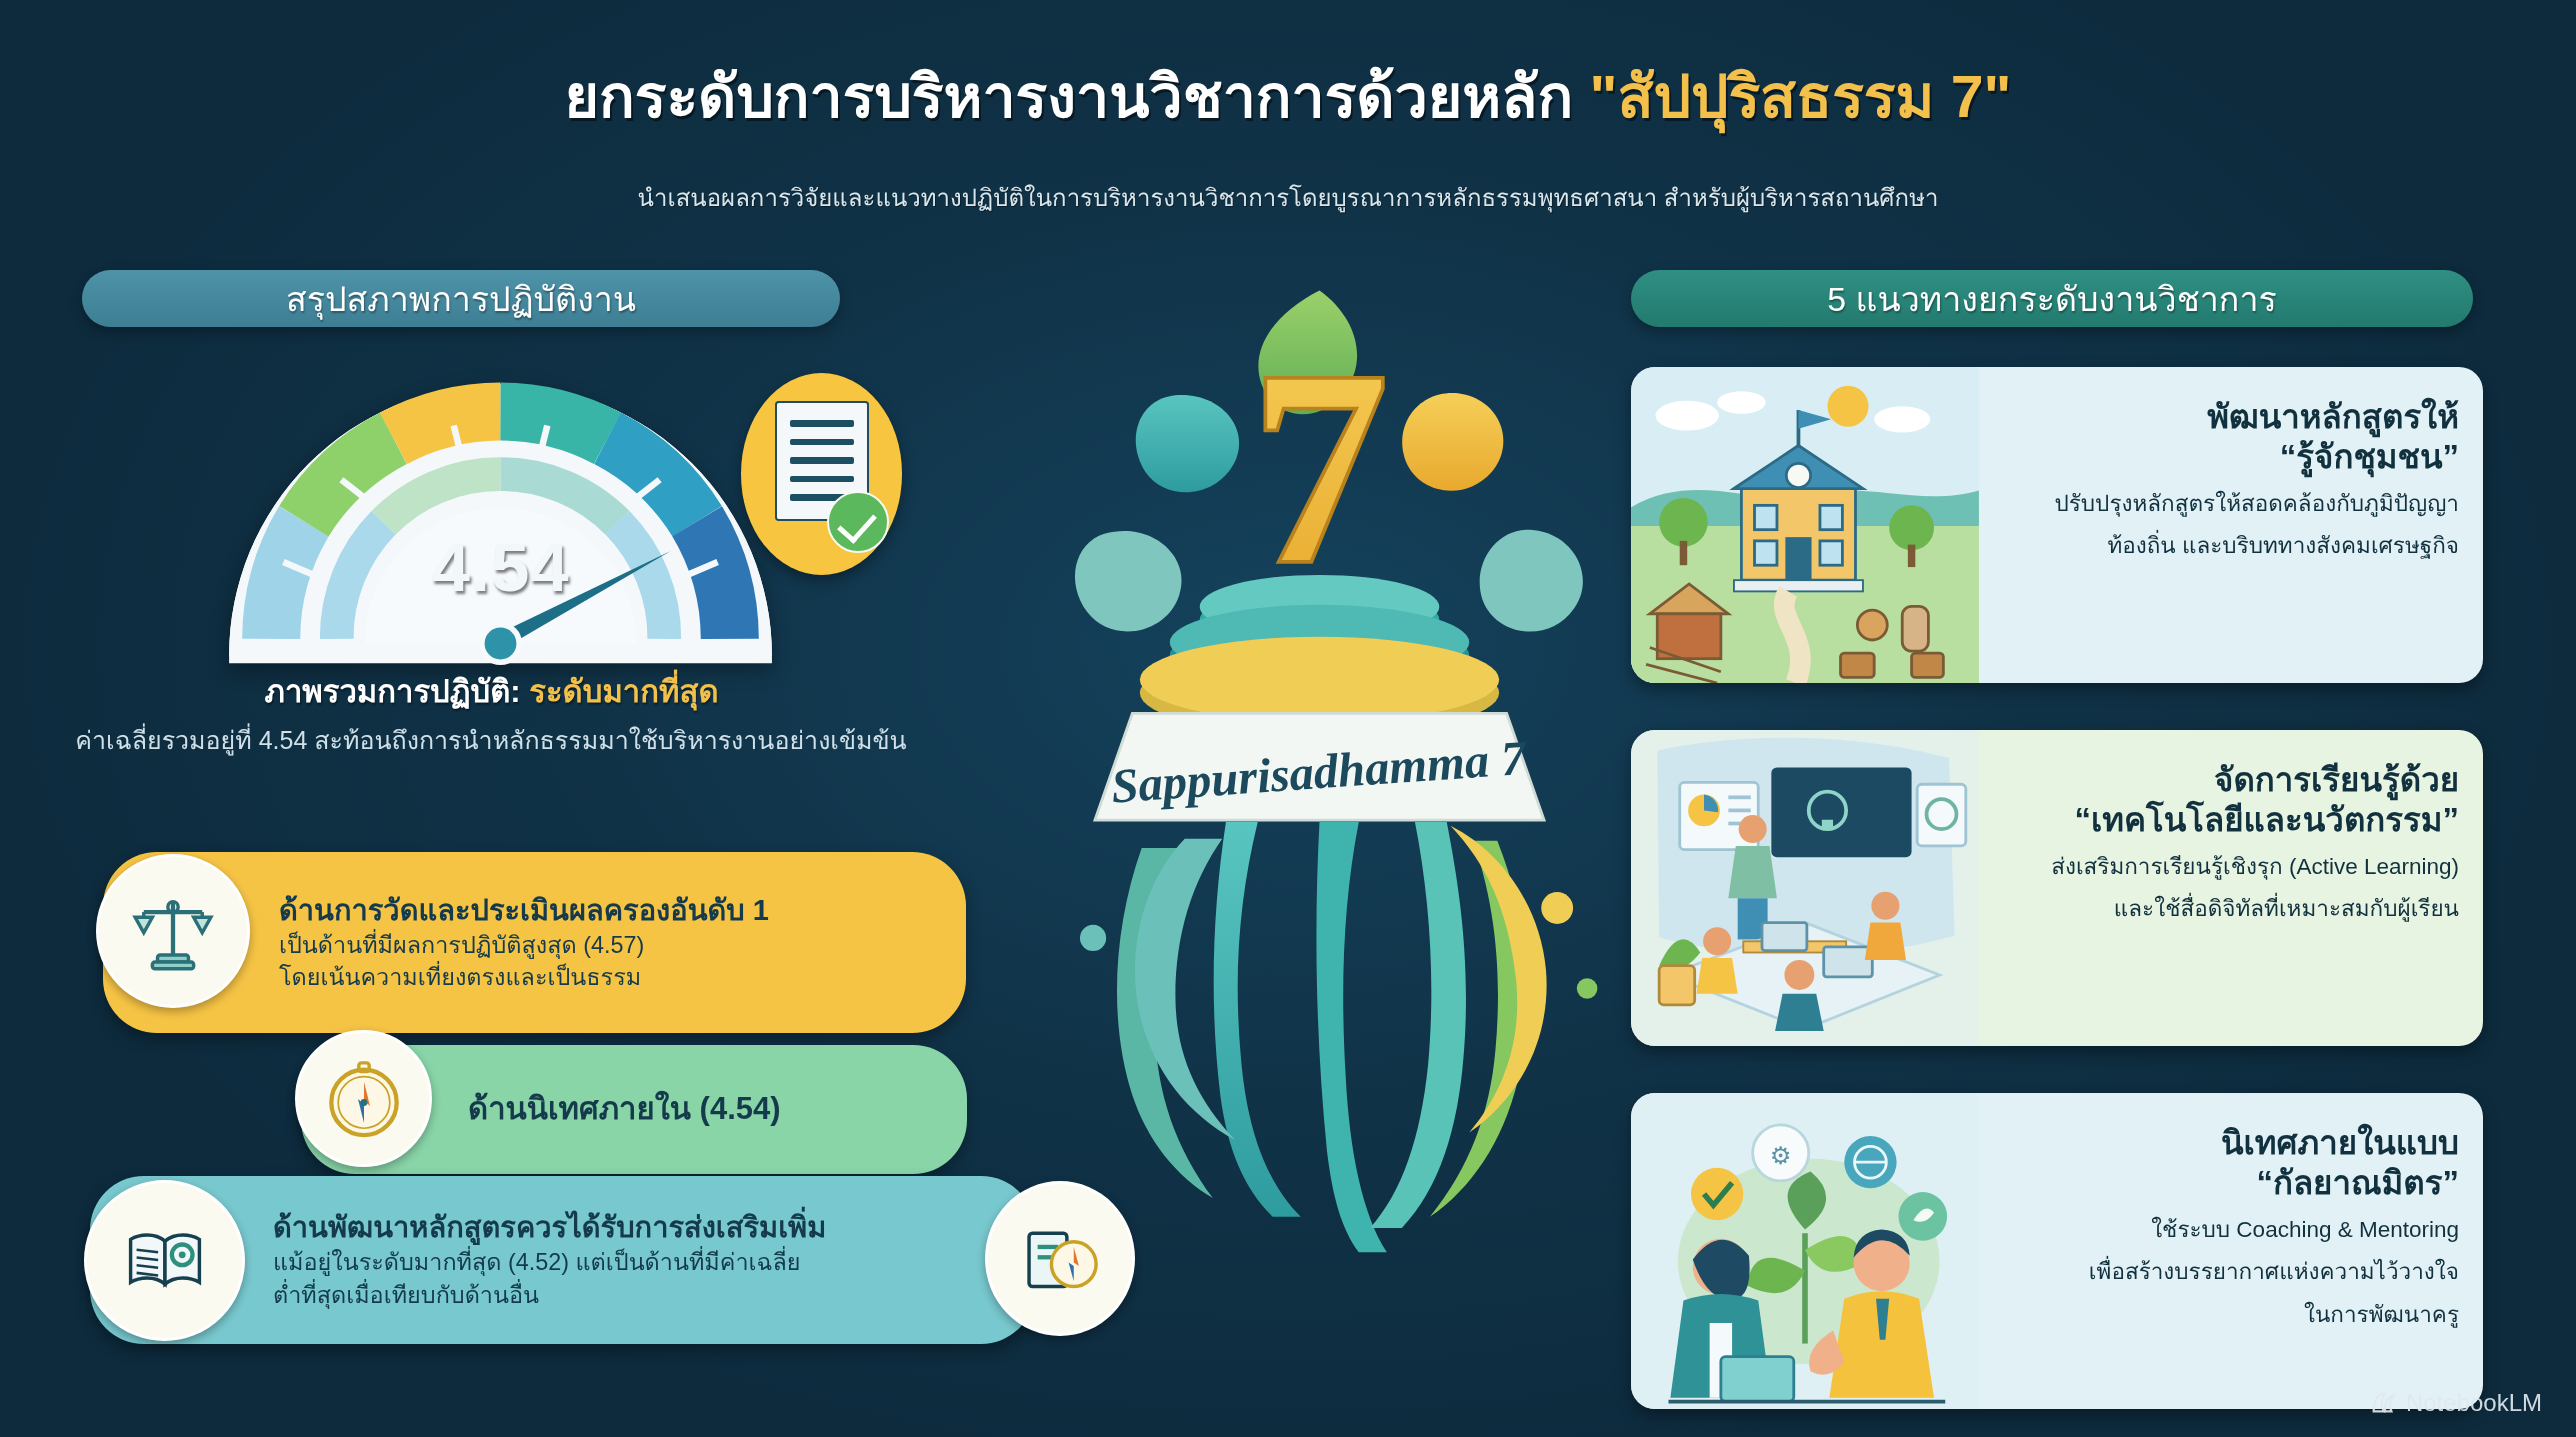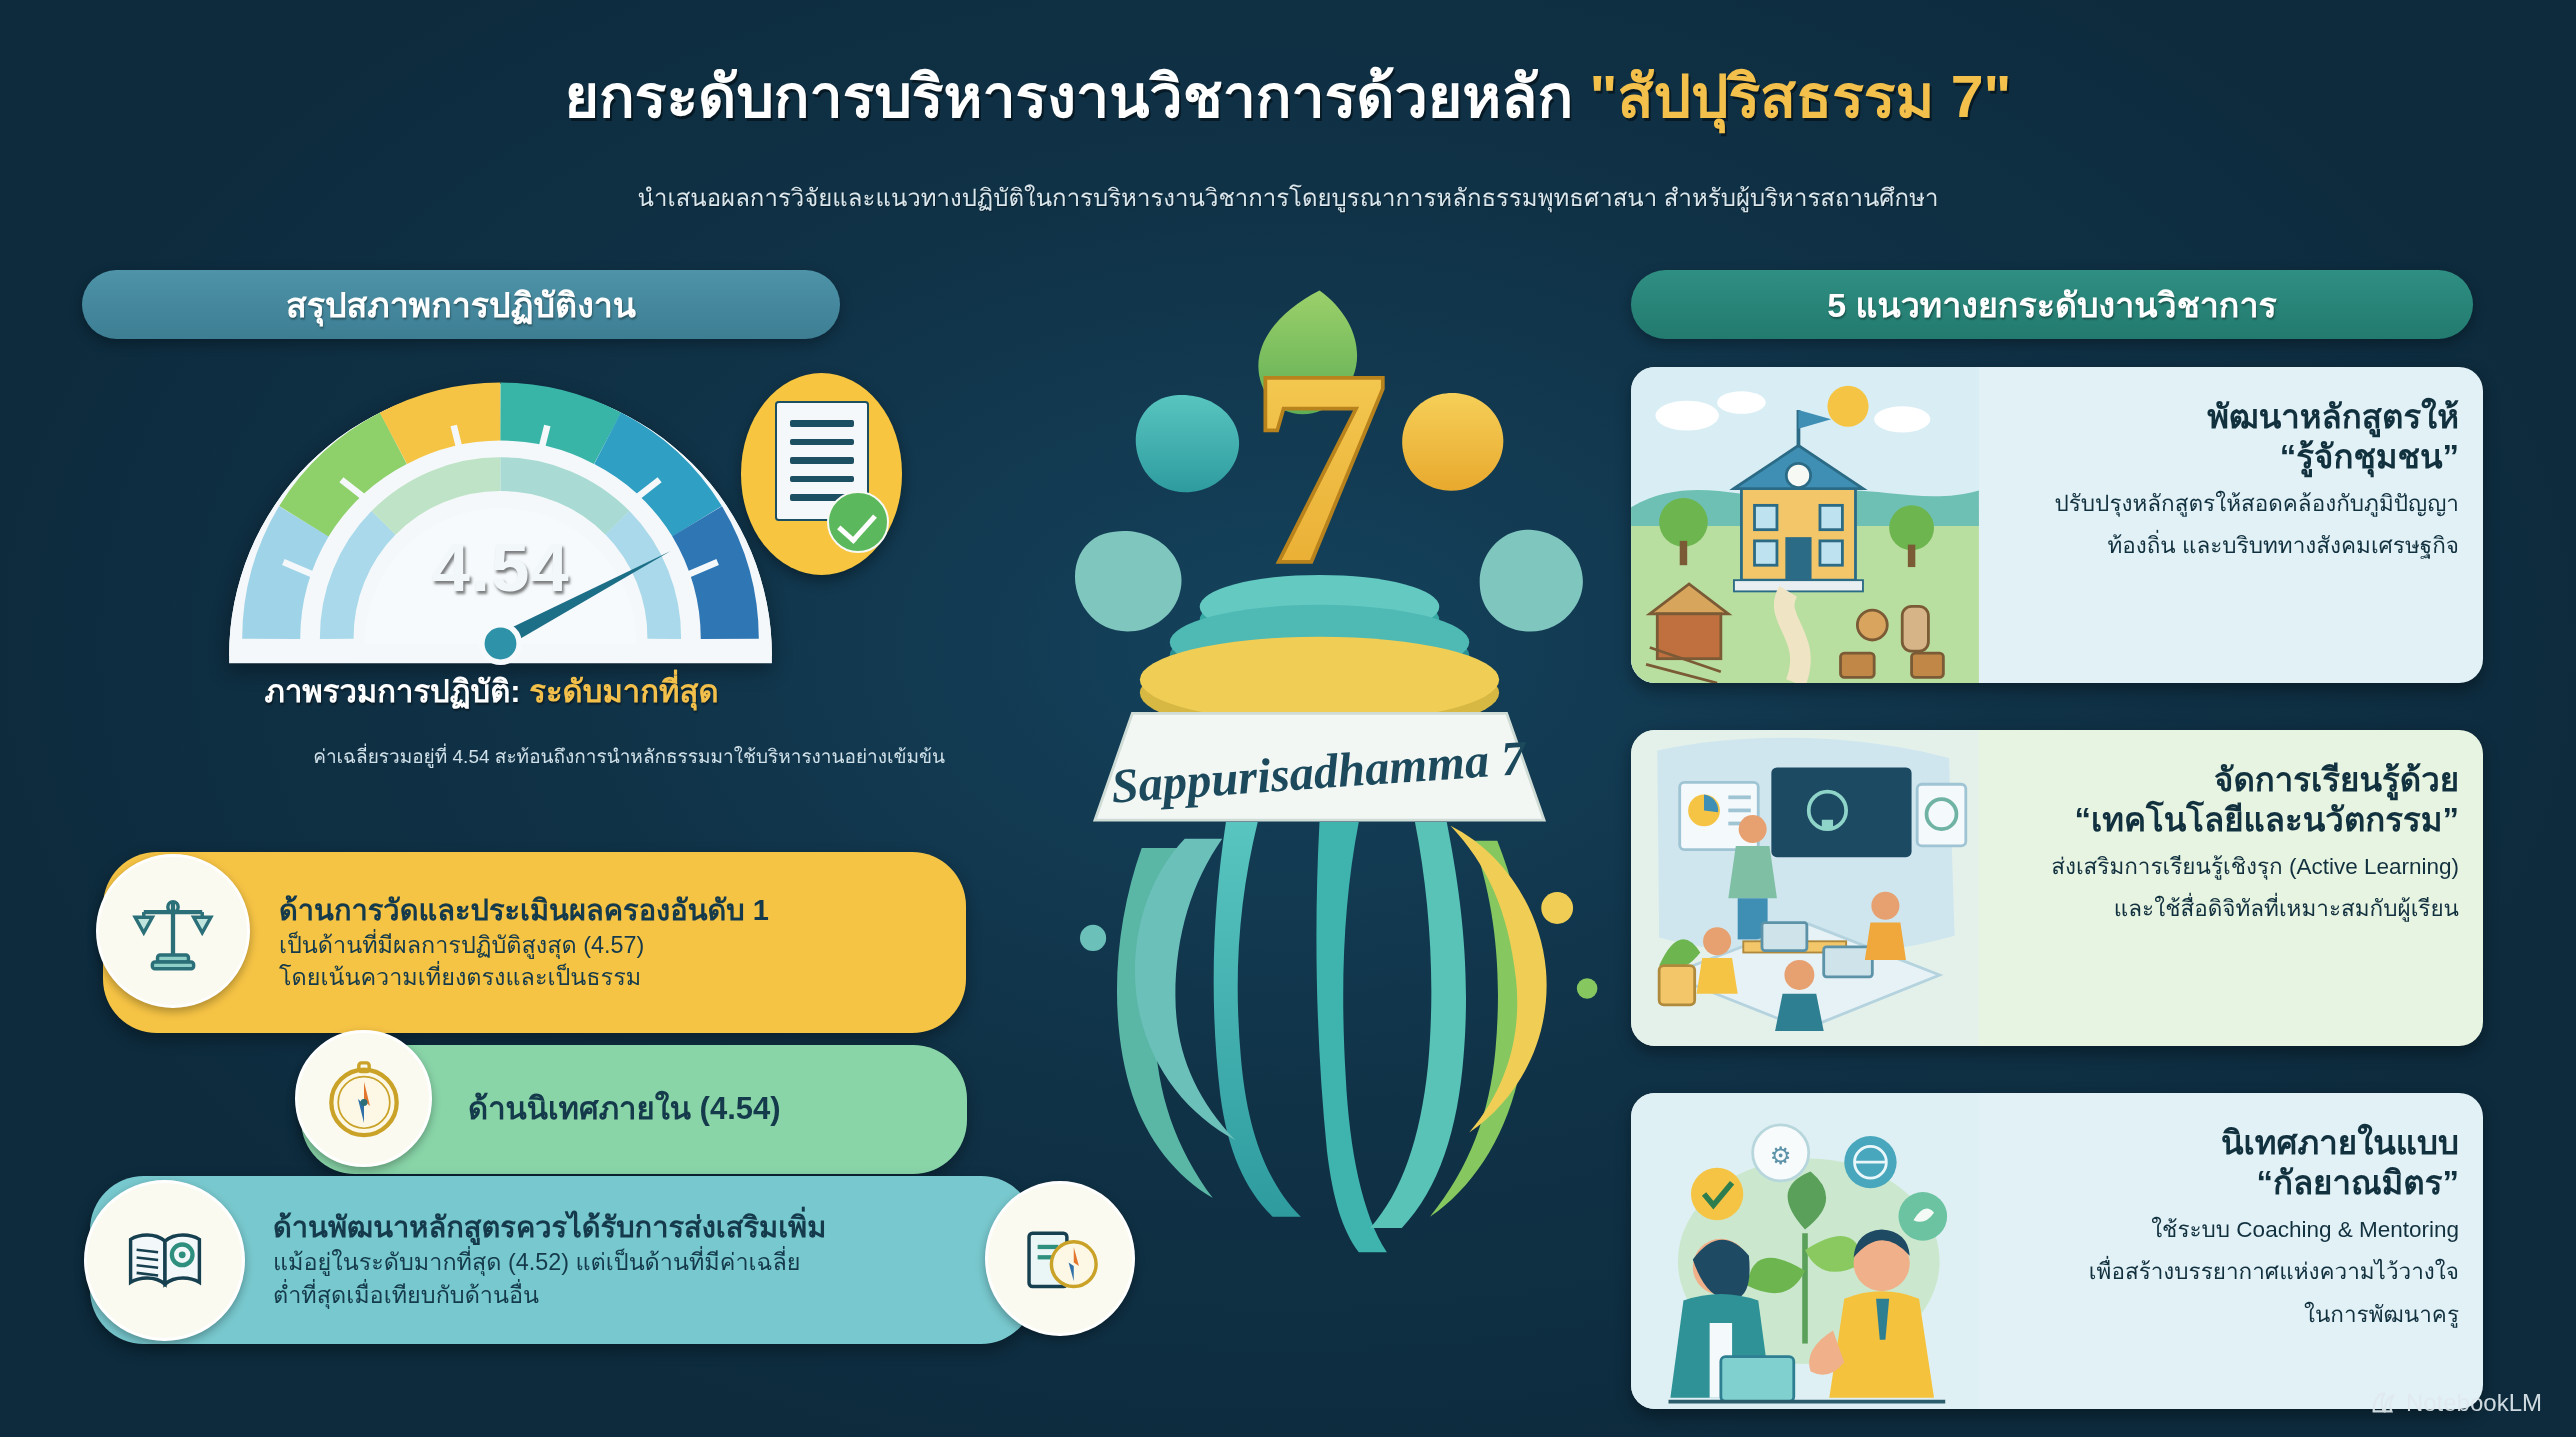--- a/index.html
+++ b/index.html
@@ -29,24 +29,24 @@
   .title .gold { color: #f3c14b; }
   .subtitle {
     position: absolute; left: 0; top: 178px; width: 100%;
     text-align: center; font-size: 24px; color: #d9e6ec;
     text-shadow: 0.9px 0.9px 0 rgba(0,0,0,.4);
     white-space: nowrap;
   }
 
   
   .sec-head {
-    position: absolute; height: 69px;
+    position: absolute; height: 57px;
     border-radius: 35px;
     display: flex; align-items: center; justify-content: center;
-    font-size: 34px; font-weight: bold; color: #fff;
+    font-size: 34px; font-weight: normal; color: #fff;
     text-shadow: 0.9px 1.9px 1.9px rgba(0,0,0,.35);
     box-shadow: 0 4.7px 13px rgba(0,0,0,.3);
   }
   #head-left  { left: 82px;  top: 270px; width: 758px;  background: linear-gradient(180deg,#4e93a8,#3d7e93); }
   #head-right { left: 1631px;top: 270px; width: 842px;  background: linear-gradient(180deg,#2f8f82,#237a6f); }
 
   
   #gauge-wrap { position: absolute; left: 201px; top: 358px; width: 599px; height: 309px; }
   #gauge-wrap svg { width: 100%; height: 100%; display: block;
                     filter: drop-shadow(0 7.5px 9.4px rgba(0,0,0,.35)); }
@@ -80,22 +80,22 @@
   }
 
   .gauge-caption {
     position: absolute; left: 56px; top: 666px; width: 871px; text-align: center;
     font-size: 31px; font-weight: bold; color: #ffffff;
     text-shadow: 0.9px 1.9px 1.9px rgba(0,0,0,.45);
     white-space: nowrap;
   }
   .gauge-caption .hl { color: #f3c14b; }
   .gauge-sub {
-    position: absolute; left: 37px; top: 741px; width: 908px; text-align: right;
-    font-size: 19px; color: #cfe0e8; white-space: nowrap;
+    position: absolute; left: 37px; top: 720px; width: 908px; text-align: center;
+    font-size: 25px; color: #cfe0e8; white-space: nowrap;
   }
 
   
   .pill {
     position: absolute; border-radius: 54px;
     box-shadow: 0 6.6px 15px rgba(0,0,0,.32);
     display: flex; align-items: center;
   }
   .pill .ibadge {
     position: absolute; border-radius: 50%;

